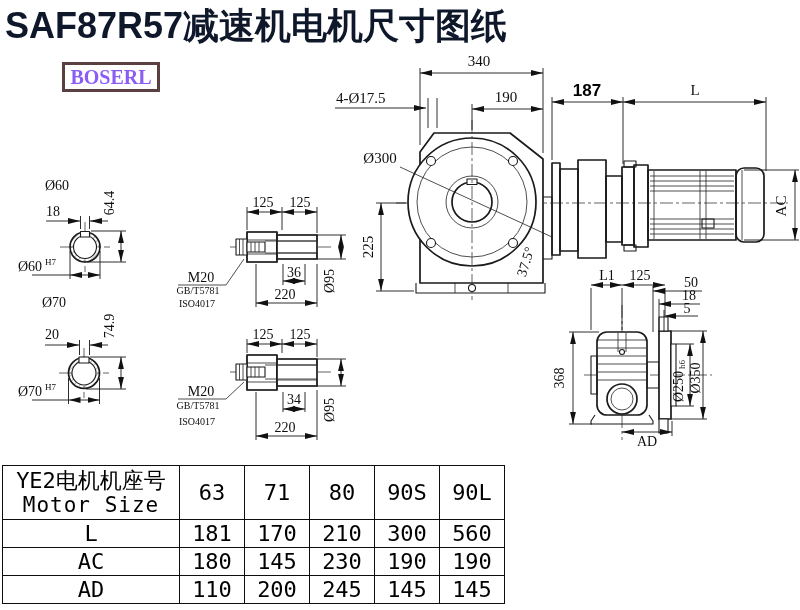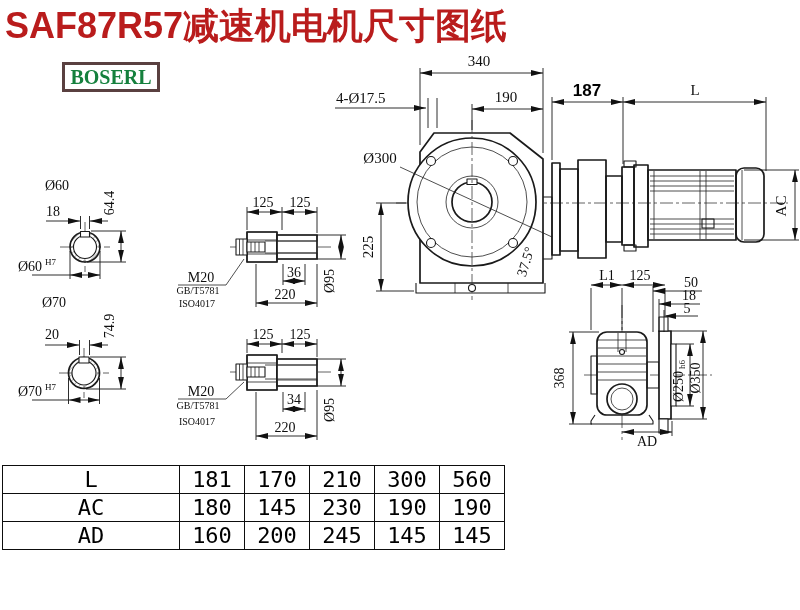--- a/index.html
+++ b/index.html
@@ -1,21 +1,21 @@
 <!DOCTYPE html>
 <html><head>
 <meta charset="utf-8">
 <style>
   html,body{margin:0;padding:0;background:#fff;}
   body{width:800px;height:610px;position:relative;overflow:hidden;
        font-family:"Liberation Serif",serif;-webkit-font-smoothing:antialiased;}
   .title{position:absolute;left:5px;top:2px;font-family:"Liberation Sans",sans-serif;
-         font-weight:bold;font-size:36px;color:#b91c1c;white-space:nowrap;letter-spacing:0;}
+         font-weight:bold;font-size:36px;color:#0f172a;white-space:nowrap;letter-spacing:0;}
   .logo{position:absolute;left:62px;top:62px;width:92px;height:24px;border:3px solid #5a4040;
-        background:#fff;color:#15803d;font-family:"Liberation Serif",serif;font-weight:bold;
+        background:#fff;color:#8b5cf6;font-family:"Liberation Serif",serif;font-weight:bold;
         font-size:20px;text-align:center;line-height:24px;}
   svg{position:absolute;left:0;top:0;}
   .ol{fill:none;stroke:#1a1a1a;stroke-width:1.7;stroke-linejoin:round;}
   .olw{fill:#fff;stroke:#1a1a1a;stroke-width:1.7;stroke-linejoin:round;}
   .ol2{fill:none;stroke:#1a1a1a;stroke-width:1.1;stroke-linejoin:round;}
   .ol2w{fill:#fff;stroke:#1a1a1a;stroke-width:1.1;stroke-linejoin:round;}
   .thin{fill:none;stroke:#222;stroke-width:0.8;}
   .dim{fill:none;stroke:#161616;stroke-width:0.9;}
   .cl{fill:none;stroke:#3a3a3a;stroke-width:0.8;stroke-dasharray:13 3 3 3;}
   text.d{font:14px "Liberation Serif",serif;fill:#0e0e0e;}
@@ -360,38 +360,49 @@
       <text class="sm mid" x="197" y="425">ISO4017</text>
     </g>
   </g>
 </svg>
 
 <div class="title">SAF87R57减速机电机尺寸图纸</div>
 <div class="logo">BOSERL</div>
 
 <table class="spec">
   <tbody>
+      <tr class="hdr">
+    <td class="c1">
+      <div class="hcn">YE2电机机座号</div>
+      <div class="hen">Motor Size</div>
+    </td>
+    <td class="cv">63</td>
+    <td class="cv">71</td>
+    <td class="cv">80</td>
+    <td class="cv">90S</td>
+    <td class="cv">90L</td>
+  </tr>
   <tr class="row">
     <td class="c1">L</td>
     <td class="cv">181</td>
     <td class="cv">170</td>
     <td class="cv">210</td>
     <td class="cv">300</td>
     <td class="cv">560</td>
   </tr>
   <tr class="row">
     <td class="c1">AC</td>
     <td class="cv">180</td>
     <td class="cv">145</td>
     <td class="cv">230</td>
     <td class="cv">190</td>
     <td class="cv">190</td>
   </tr>
   <tr class="row">
     <td class="c1">AD</td>
-    <td class="cv">160</td>
+    <td class="cv">110</td>
     <td class="cv">200</td>
     <td class="cv">245</td>
     <td class="cv">145</td>
     <td class="cv">145</td>
   </tr>
 </tbody>
   </table>
 
 </body></html>

